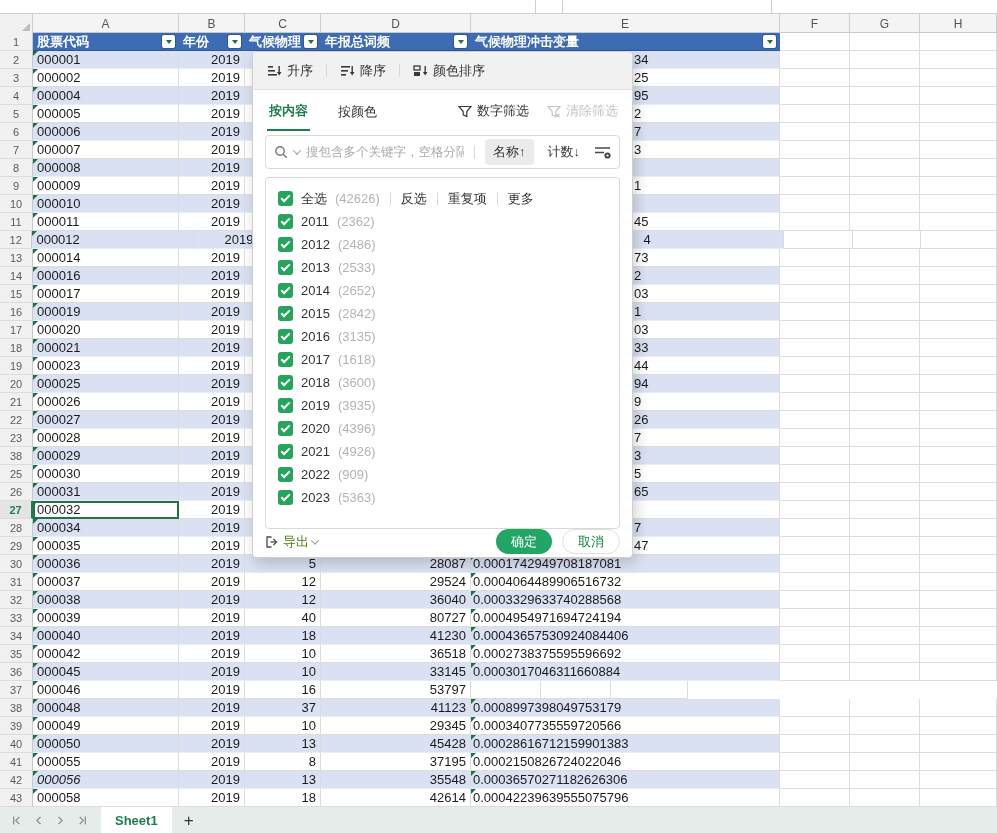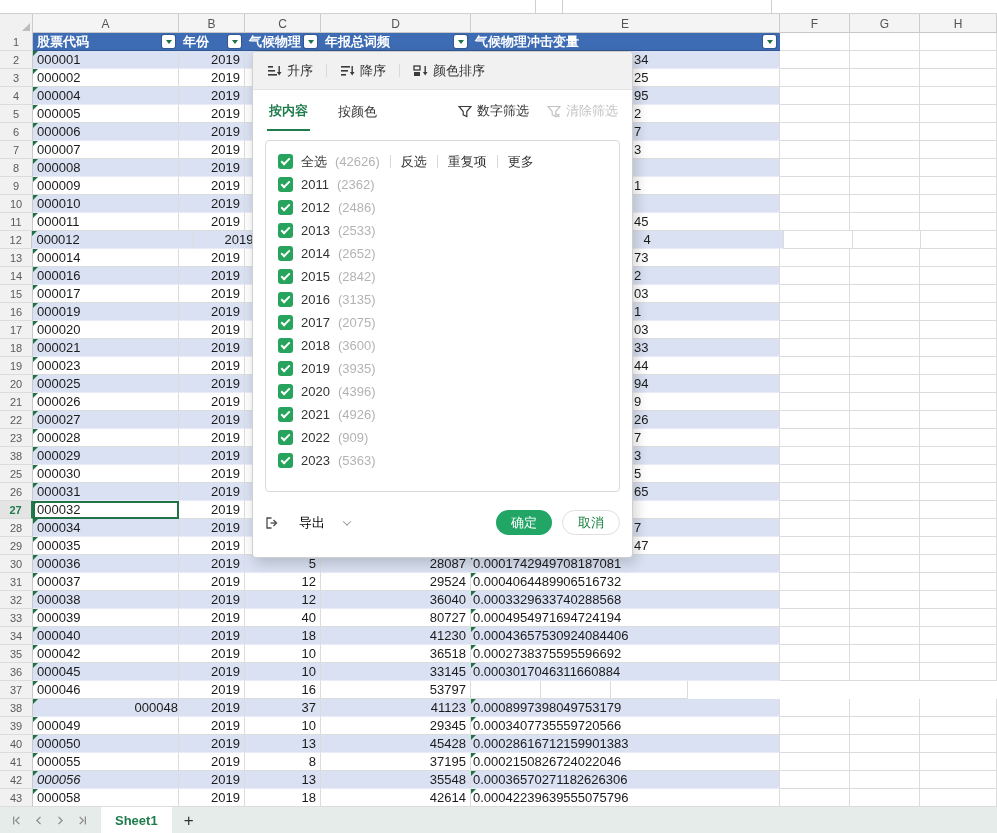--- a/index.html
+++ b/index.html
@@ -51,21 +51,21 @@
   .chev { width:6px; height:6px; border-right:1.5px solid #999; border-bottom:1.5px solid #999; transform:rotate(45deg) translate(-1px,-1px); flex:none; }
   .ph { color:#ABABAB; font-size:12.5px; flex:1; overflow:hidden; white-space:nowrap; }
   .sortbtn { display:flex; align-items:center; padding:4px 8px; border-radius:4px; color:#333; flex:none; }
   .sortbtn.on { background:#EBEBEB; }
   .fp-list { flex:none; height:352px; margin:8px 12px 0; border:1px solid #D9D9D9; border-radius:4px; padding:9px 12px; overflow:hidden; }
   .fp-row { height:23px; display:flex; align-items:center; gap:8px; }
   .chk { width:15px; height:15px; background:#26A35C; border-radius:3px; position:relative; flex:none; }
   .chk::after { content:""; position:absolute; left:3px; top:4px; width:7px; height:3px; border-left:2px solid #fff; border-bottom:2px solid #fff; transform:rotate(-45deg); }
   .cnt { color:#B3B3B3; }
   .fp-foot { flex:1; display:flex; align-items:center; padding:0 12px 4px; }
-  .exp { display:flex; align-items:center; gap:19px; color:#000000; }
+  .exp { display:flex; align-items:center; gap:3px; color:#4d7c0f; }
   .btn { height:25px; padding:0 15px; border-radius:13px; font-size:13px; display:flex; align-items:center; justify-content:center; }
   .btn.ok { background:#21A666; color:#fff; margin-left:auto; }
   .btn.cancel { background:#fff; border:1px solid #DFDFDF; color:#15803d; margin-left:10px; }
 
   
   .sheetbar { position:absolute; left:0; top:807px; width:997px; height:26px; background:#E6ECE9; display:flex; align-items:center; }
   .nav { display:flex; align-items:center; gap:9px; padding:0 12px 0 10px; }
   .sheettab { height:26px; min-width:66px; background:#FFFFFF; color:#1F7C4D; font-weight:bold; font-size:13px; display:flex; align-items:center; justify-content:center; padding:0 14px; }
   .addsheet { font-size:17px; color:#333; margin-left:12px; line-height:1; }
 </style>
@@ -495,21 +495,21 @@
           <div class="cell txt banded" style="width: 146px;"><span class="tri"></span>000046</div>
           <div class="cell num banded" style="width: 66px;">2019</div>
           <div class="cell num banded" style="width: 76px;">16</div>
           <div class="cell num banded" style="width: 150px;">53797</div>
           <div class="cell " style="width: 70px;"></div>
           <div class="cell " style="width: 70px;"></div>
           <div class="cell " style="width: 77px;"></div>
         </div>
         <div class="grow band">
           <div class="rowhdr">38</div>
-          <div class="cell txt banded" style="width: 146px; text-align: right;"><span class="tri"></span>000048</div>
+          <div class="cell txt banded" style="width: 146px;"><span class="tri"></span>000048</div>
           <div class="cell num banded" style="width: 66px;">2019</div>
           <div class="cell num banded" style="width: 76px;">37</div>
           <div class="cell num banded" style="width: 150px;">41123</div>
           <div class="cell txt banded" style="width: 309px; padding-left: 2px;"><span class="tri"></span>0.0008997398049753179</div>
           <div class="cell " style="width: 70px;"></div>
           <div class="cell " style="width: 70px;"></div>
           <div class="cell " style="width: 77px;"></div>
         </div>
         <div class="grow">
           <div class="rowhdr">39</div>
@@ -617,20 +617,36 @@
         <div class="fp-action disabled">
           <svg width="14" height="13" viewBox="0 0 14 13">
               <path d="M1 1.5h12L8.8 6.5v5L5.2 9.8V6.5L1 1.5z" fill="none" stroke="#C3C3C3" stroke-width="1.2"></path>
               <path d="M9.5 9l3 3M12.5 9l-3 3" stroke="#C3C3C3" stroke-width="1.1"></path>
             </svg>
           <span>清除筛选</span>
         </div>
       </div>
     </div>
 
+    <div class="fp-search">
+      <svg width="14" height="14" viewBox="0 0 14 14">
+          <circle cx="6" cy="6" r="4.2" stroke="#777" fill="none" stroke-width="1.4"></circle>
+          <path d="M9.2 9.2l3.6 3.6" stroke="#777" stroke-width="1.4"></path>
+        </svg>
+      <span class="chev"></span>
+      <span class="ph">搜包含多个关键字，空格分隔</span>
+      <div class="vdiv" style="margin:0 4px"></div>
+      <div class="sortbtn on">名称↑</div>
+      <div class="sortbtn">计数↓</div>
+      <svg width="17" height="14" viewBox="0 0 17 14">
+          <path d="M1 3h15M1 7.5h9" stroke="#4a4a4a" stroke-width="1.6"></path>
+          <circle cx="13.5" cy="10.5" r="3.1" fill="#4a4a4a"></circle>
+          <circle cx="13.5" cy="10.5" r="1.1" fill="#fff"></circle>
+        </svg>
+    </div>
 
     <div class="fp-list">
       <div class="fp-row">
         <span class="chk"></span>
         <span>全选</span>
         <span class="cnt">(42626)</span>
         <div class="vdiv" style="margin:0 2px"></div>
         <span>反选</span>
         <div class="vdiv" style="margin:0 2px"></div>
         <span>重复项</span>
@@ -664,21 +680,21 @@
             <span class="cnt">(2842)</span>
           </div>
           <div class="fp-row">
             <span class="chk"></span>
             <span>2016</span>
             <span class="cnt">(3135)</span>
           </div>
           <div class="fp-row">
             <span class="chk"></span>
             <span>2017</span>
-            <span class="cnt">(2075)</span>
+            <span class="cnt">(1618)</span>
           </div>
           <div class="fp-row">
             <span class="chk"></span>
             <span>2018</span>
             <span class="cnt">(3600)</span>
           </div>
           <div class="fp-row">
             <span class="chk"></span>
             <span>2019</span>
             <span class="cnt">(3935)</span>

